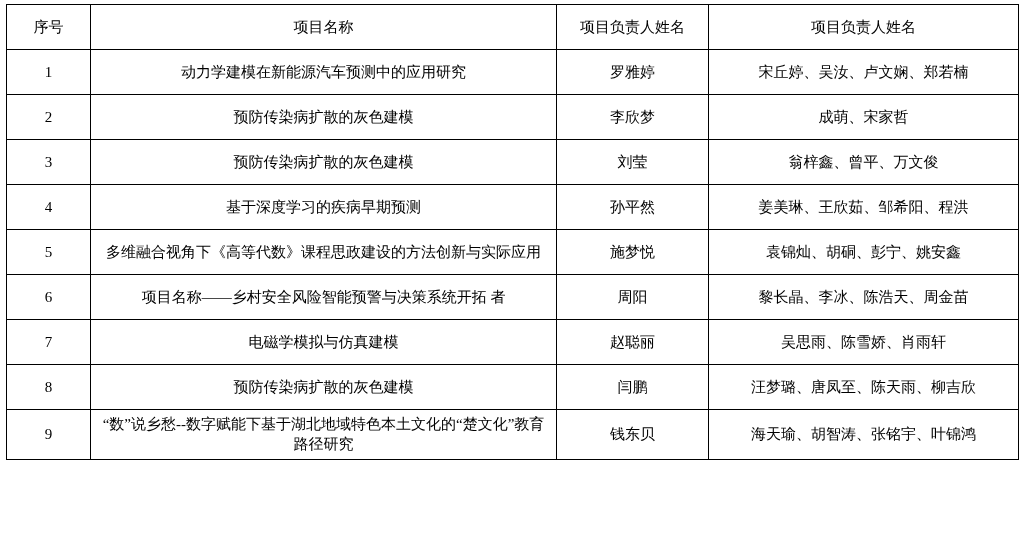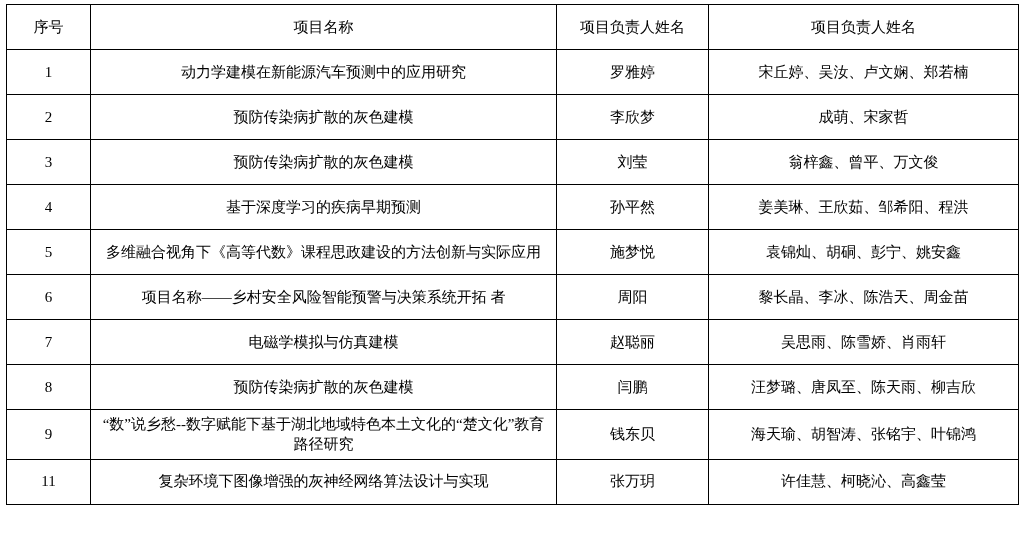--- a/index.html
+++ b/index.html
@@ -121,21 +121,15 @@
         <td class="name">预防传染病扩散的灰色建模</td>
         <td class="leader">闫鹏</td>
         <td class="members">汪梦璐、唐凤至、陈天雨、柳吉欣</td>
       </tr>
       <tr>
         <td class="idx">9</td>
         <td class="name two-line">“数”说乡愁--数字赋能下基于湖北地域特色本土文化的“楚文化”教育路径研究</td>
         <td class="leader">钱东贝</td>
         <td class="members">海天瑜、胡智涛、张铭宇、叶锦鸿</td>
       </tr>
-      <tr>
-        <td class="idx">11</td>
-        <td class="name">复杂环境下图像增强的灰神经网络算法设计与实现</td>
-        <td class="leader">张万玥</td>
-        <td class="members">许佳慧、柯晓沁、高鑫莹</td>
-      </tr>
     </tbody>
   </table>
 </div>
 
 </body></html>

